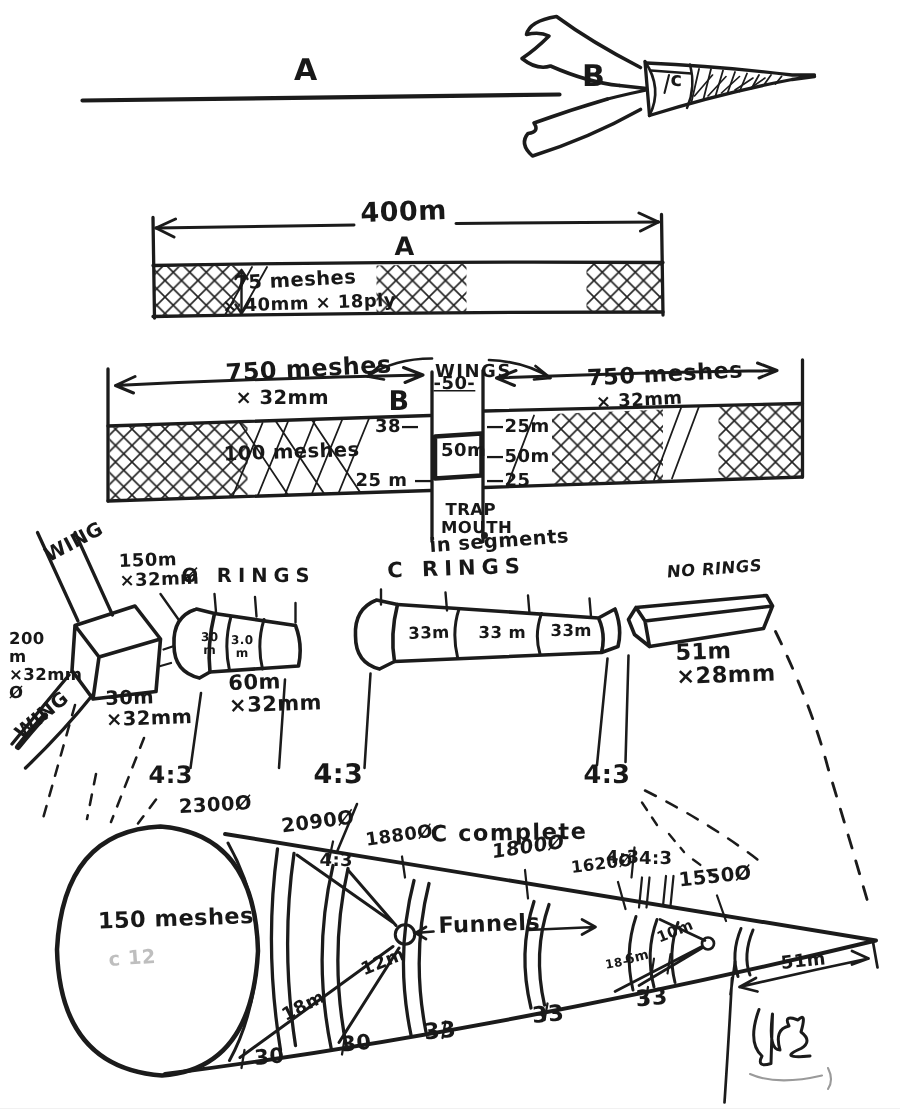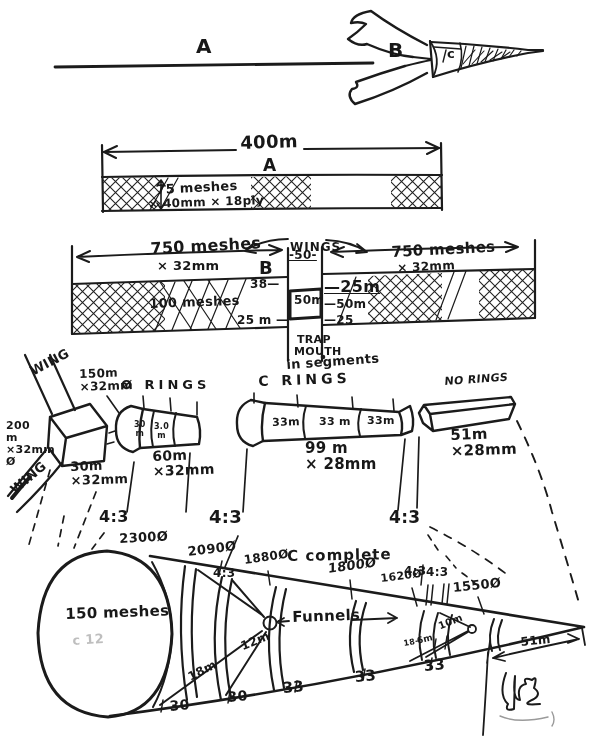--- a/index.html
+++ b/index.html
@@ -133,21 +133,21 @@
 <div class="lbl" style="left:150px;top:240px;font-size:16px;transform:rotate(-3deg);">750 meshes</div>
 <div class="lbl" style="left:157px;top:259px;font-size:13px;">× 32mm</div>
 <div class="lbl" style="left:289px;top:249px;font-size:12px;text-decoration:underline;">-50-</div>
 <div class="lbl" style="left:391px;top:244px;font-size:15px;transform:rotate(-3deg);">750 meshes</div>
 <div class="lbl" style="left:397px;top:262px;font-size:12px;transform:rotate(-3deg);">× 32mm</div>
 <div class="lbl" style="left:259px;top:258px;font-size:18px;font-weight:700;">B</div>
 <div class="lbl" style="left:149px;top:297px;font-size:13px;transform:rotate(-2deg);">100 meshes</div>
 <div class="lbl" style="left:250px;top:278px;font-size:12px;">38—</div>
 <div class="lbl" style="left:237px;top:314px;font-size:12px;">25 m —</div>
 <div class="lbl" style="left:294px;top:294px;font-size:12px;">50m</div>
-<div class="lbl" style="left:324px;top:278px;font-size:16px;text-decoration:underline;">—25m</div>
+<div class="lbl" style="left:324px;top:278px;font-size:12px;">—25m</div>
 <div class="lbl" style="left:324px;top:298px;font-size:12px;">—50m</div>
 <div class="lbl" style="left:324px;top:314px;font-size:12px;">—25</div>
 <div class="lbl" style="left:297px;top:334px;font-size:11px;">TRAP</div>
 <div class="lbl" style="left:294px;top:346px;font-size:11px;">MOUTH</div>
 
 <div class="lbl" style="left:286px;top:358px;font-size:13px;transform:rotate(-4deg);">in segments</div>
 <div class="lbl" style="left:258px;top:374px;font-size:14px;font-weight:700;letter-spacing:4px;transform:rotate(-2deg);">C RINGS</div>
 <div class="lbl" style="left:445px;top:376px;font-size:11px;font-weight:700;transform:rotate(-4deg) skewX(-8deg);">NO RINGS</div>
 <div class="lbl" style="left:28px;top:366px;font-size:13px;transform:rotate(-28deg);">WING</div>
 <div class="lbl" style="left:8px;top:486px;font-size:13px;transform:rotate(-40deg);">WING</div>
@@ -162,22 +162,20 @@
 <div class="lbl" style="left:121px;top:378px;font-size:13px;font-weight:700;letter-spacing:4px;">Ø RINGS</div>
 <div class="lbl ctr" style="left:134px;top:421px;font-size:8px;">30
 m</div>
 <div class="lbl ctr" style="left:154px;top:423px;font-size:8px;">3.0
 m</div>
 <div class="lbl" style="left:152px;top:449px;font-size:14px;transform:rotate(-2deg);">60m
 ×32mm</div>
 <div class="lbl" style="left:272px;top:417px;font-size:11px;transform:rotate(-2deg);">33m</div>
 <div class="lbl" style="left:319px;top:416px;font-size:11px;">33 m</div>
 <div class="lbl" style="left:367px;top:415px;font-size:11px;">33m</div>
-<div class="lbl" style="left:305px;top:440px;font-size:15px;">99 m
-× 28mm</div>
 <div class="lbl" style="left:450px;top:427px;font-size:15px;transform:rotate(-2deg);">51m
 ×28mm</div>
 <div class="lbl" style="left:99px;top:508px;font-size:16px;font-weight:700;">4:3</div>
 <div class="lbl" style="left:209px;top:507px;font-size:18px;font-weight:700;">4:3</div>
 <div class="lbl" style="left:389px;top:508px;font-size:17px;font-weight:700;">4:3</div>
 
 <div class="lbl" style="left:119px;top:532px;font-size:13px;transform:rotate(-3deg);">2300Ø</div>
 <div class="lbl" style="left:187px;top:545px;font-size:13px;transform:rotate(-7deg);">2090Ø</div>
 <div class="lbl" style="left:213px;top:567px;font-size:12px;font-weight:700;">4:3</div>
 <div class="lbl" style="left:243px;top:554px;font-size:12px;transform:rotate(-8deg);">1880Ø</div>

